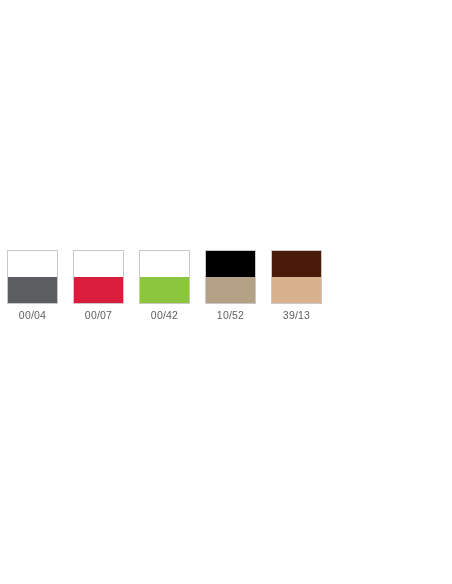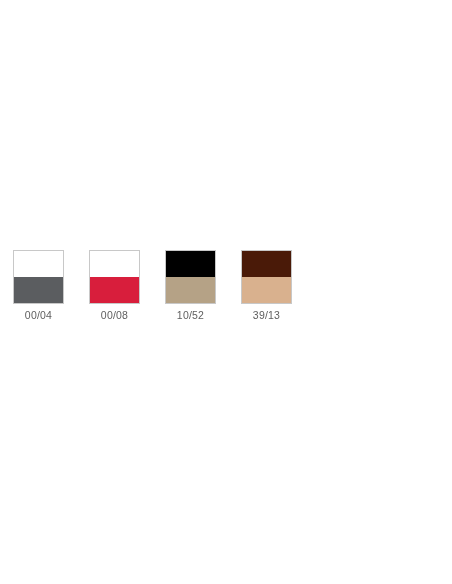--- a/index.html
+++ b/index.html
@@ -19,22 +19,22 @@
     position: absolute;
     left: 0;
     top: 250px;
     width: 452px;
     height: 85px;
   }
 
   .swatch-row {
     display: flex;
     align-items: flex-start;
-    padding-left: 13px;
-    gap: 25px;
+    padding-left: 7px;
+    gap: 15px;
   }
 
   .swatch-cell {
     width: 51px;
     display: flex;
     flex-direction: column;
     align-items: center;
   }
 
   .swatch-chip {
@@ -78,21 +78,28 @@
           <div class="swatch-half top" style="background: rgb(255, 255, 255);"></div>
           <div class="swatch-half bottom" style="background: rgb(91, 93, 96);"></div>
         </div>
         <div class="swatch-label" style="color: rgb(94, 94, 94);">00/04</div>
       </div>
       <div class="swatch-cell">
         <div class="swatch-chip" style="border-color: rgb(200, 200, 200);">
           <div class="swatch-half top" style="background: rgb(255, 255, 255);"></div>
           <div class="swatch-half bottom" style="background: rgb(216, 30, 60);"></div>
         </div>
-        <div class="swatch-label" style="color: rgb(94, 94, 94);">00/08</div>
+        <div class="swatch-label" style="color: rgb(94, 94, 94);">00/07</div>
+      </div>
+      <div class="swatch-cell">
+        <div class="swatch-chip" style="border-color: rgb(200, 200, 200);">
+          <div class="swatch-half top" style="background: rgb(255, 255, 255);"></div>
+          <div class="swatch-half bottom" style="background: rgb(140, 198, 63);"></div>
+        </div>
+        <div class="swatch-label" style="color: rgb(94, 94, 94);">00/42</div>
       </div>
       <div class="swatch-cell">
         <div class="swatch-chip" style="border-color: rgb(200, 200, 200);">
           <div class="swatch-half top" style="background: rgb(0, 0, 0);"></div>
           <div class="swatch-half bottom" style="background: rgb(181, 162, 134);"></div>
         </div>
         <div class="swatch-label" style="color: rgb(94, 94, 94);">10/52</div>
       </div>
       <div class="swatch-cell">
         <div class="swatch-chip" style="border-color: rgb(200, 200, 200);">

